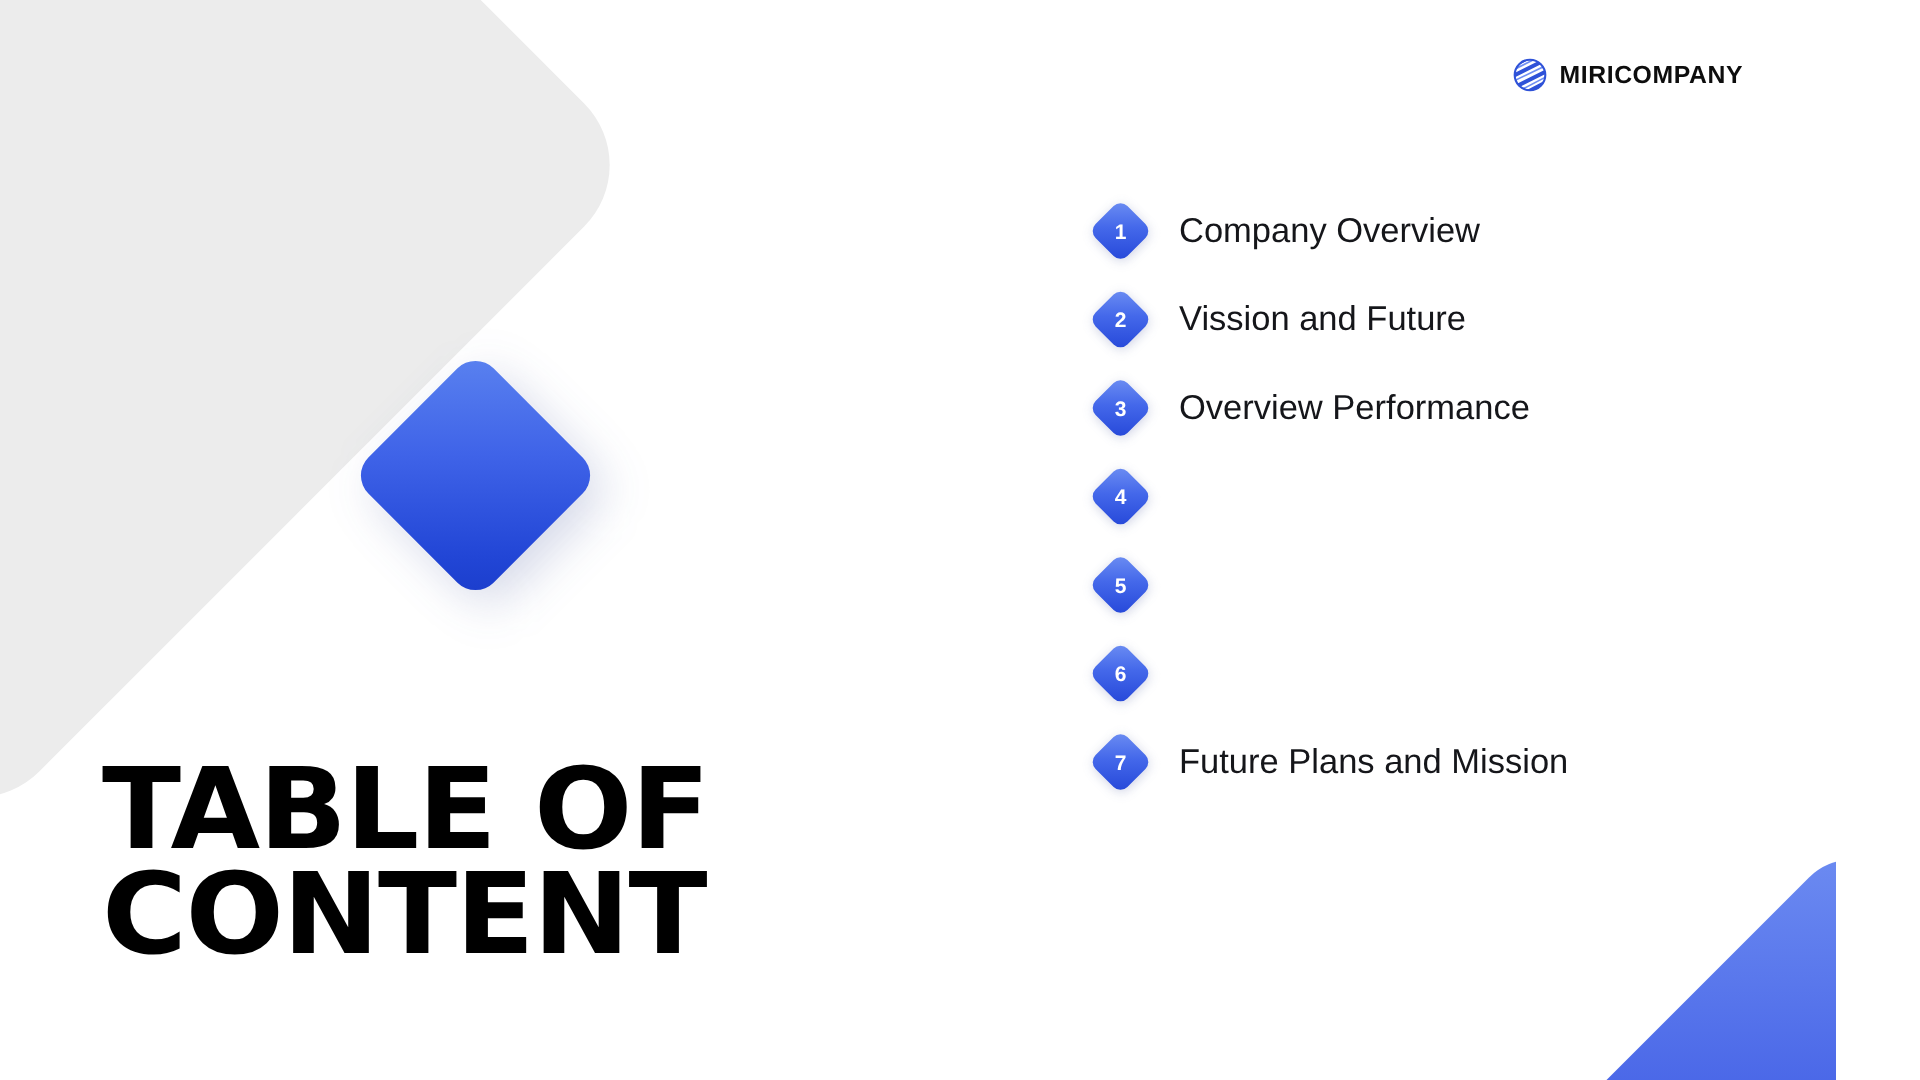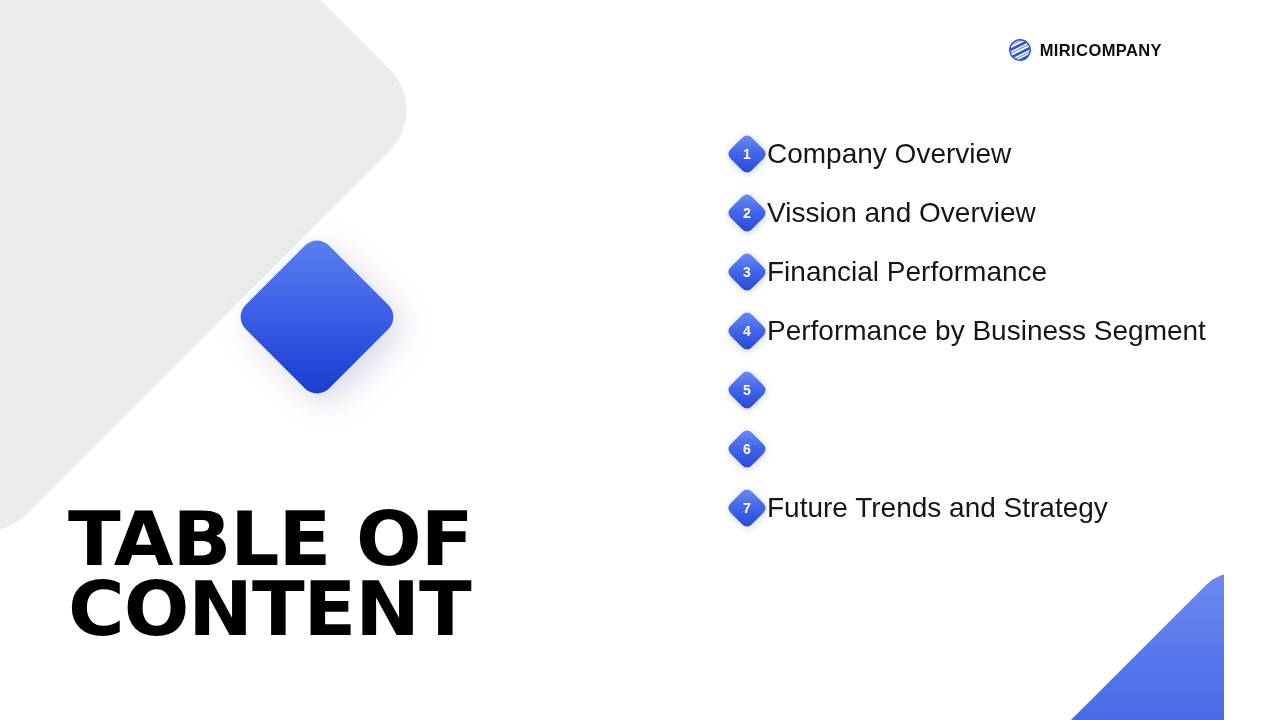--- a/index.html
+++ b/index.html
@@ -163,21 +163,22 @@
     height: 40px;
     display: flex;
     align-items: center;
     justify-content: center;
     color: #ffffff;
     font-size: 14px;
     font-weight: bold;
     line-height: 1;
   }
   .toc-label {
-    font-size: 28px;
+    margin-left: 19px;
+    font-size: 23px;
     font-weight: 500;
     color: #15161a;
     line-height: 1.2;
     white-space: nowrap;
   }
 </style>
 </head>
 <body>
 
 <div id="slide">
@@ -230,39 +231,38 @@
       </span>
       <span class="toc-label">Company Overview</span>
     </div>
 
     <div class="toc-item">
       <span class="badge-wrap">
         <span class="badge-shadow"></span>
         <span class="badge"></span>
         <span class="badge-num">2</span>
       </span>
-      <span class="toc-label">Vission and Overview</span>
+      <span class="toc-label">Vission and Future</span>
     </div>
 
     <div class="toc-item">
       <span class="badge-wrap">
         <span class="badge-shadow"></span>
         <span class="badge"></span>
         <span class="badge-num">3</span>
       </span>
-      <span class="toc-label">Financial Performance</span>
+      <span class="toc-label">Overview Performance</span>
     </div>
 
     <div class="toc-item">
       <span class="badge-wrap">
         <span class="badge-shadow"></span>
         <span class="badge"></span>
         <span class="badge-num">4</span>
       </span>
-      <span class="toc-label">Performance by Business Segment</span>
     </div>
 
     <div class="toc-item">
       <span class="badge-wrap">
         <span class="badge-shadow"></span>
         <span class="badge"></span>
         <span class="badge-num">5</span>
       </span>
     </div>
 
@@ -273,17 +273,17 @@
         <span class="badge-num">6</span>
       </span>
     </div>
 
     <div class="toc-item">
       <span class="badge-wrap">
         <span class="badge-shadow"></span>
         <span class="badge"></span>
         <span class="badge-num">7</span>
       </span>
-      <span class="toc-label">Future Trends and Strategy</span>
+      <span class="toc-label">Future Plans and Mission</span>
     </div>
 
   </div>
 </div>
 
 </body></html>

